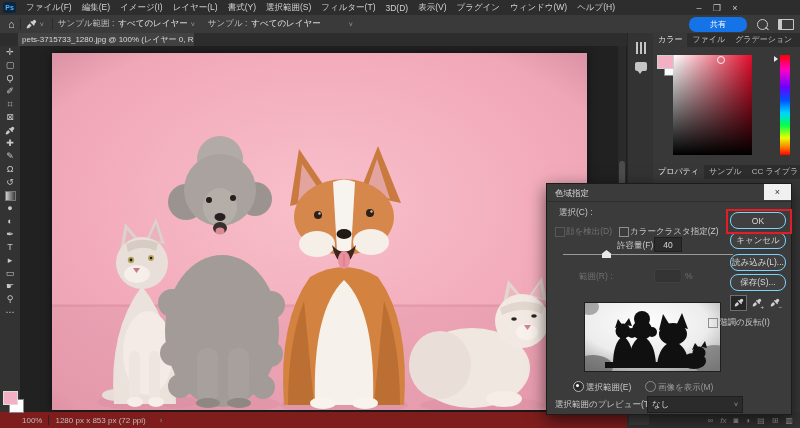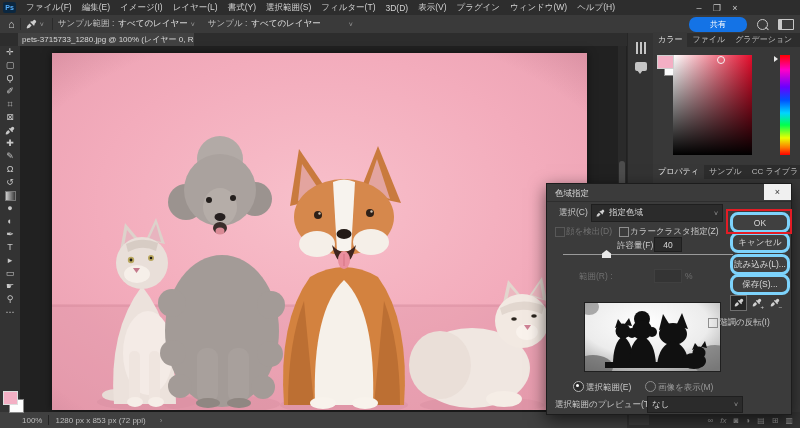--- a/index.html
+++ b/index.html
@@ -65,35 +65,35 @@
           box-shadow:0 5px 16px rgba(0,0,0,.6);z-index:10;}
   #dlg-title{left:8px;top:4px;font-size:8.5px;color:#d8d8d8;}
   #dlg-close{left:217px;top:0;width:27px;height:16px;background:#f0f0f0;color:#333;display:flex;align-items:center;justify-content:center;font-size:9px;}
   #dlg-titlebar-line{left:0;top:17px;width:244px;height:1px;background:#2e2e2e;}
   .dlg-label{font-size:8.5px;color:#c9c9c9;white-space:nowrap;}
   .dlg-label.disabled{color:#707070;}
   .dlg-input{background:#2b2b2b;border:1px solid #1f1f1f;color:#d8d8d8;font-size:8.5px;display:flex;align-items:center;}
   .dlg-input.disabled{background:#343434;border-color:#404040;color:#6b6b6b;}
   .checkbox{width:8px;height:8px;border:1px solid #8f8f8f;background:transparent;}
   .checkbox.disabled{border-color:#585858;}
-  .pill-btn{left:183px;width:54px;height:15px;border:3px solid #7dd3fc;border-radius:8px;background:#404040;
+  .pill-btn{left:183px;width:54px;height:15px;border:1px solid #7dd3fc;border-radius:8px;background:#404040;
             color:#d8d8d8;font-size:8.5px;display:flex;align-items:center;justify-content:center;white-space:nowrap;}
   #annotation-red{left:179px;top:25px;width:62px;height:21px;border:2px solid #e31c25;z-index:3;}
   .dlg-dropper{width:15px;height:14px;display:flex;align-items:center;justify-content:center;border:1px solid transparent;}
   .dlg-dropper.active{background:#262626;border-color:#6f6f6f;}
   .dlg-dropper svg{width:10px;height:10px;fill:#d0d0d0;}
   .dropper-sign{position:absolute;right:0;bottom:0;font-size:6px;color:#d0d0d0;line-height:5px;}
   .radio{width:9px;height:9px;border:1px solid #b5b5b5;border-radius:50%;background:#2b2b2b;}
   .radio .dot{position:absolute;left:2px;top:2px;width:3px;height:3px;border-radius:50%;background:#fff;}
   #slider-track{left:16px;top:70px;width:170px;height:1px;background:#9a9a9a;}
   #slider-thumb{left:55px;top:66px;width:9px;height:8px;background:#e8e8e8;
                 clip-path:polygon(50% 0,100% 45%,100% 100%,0 100%,0 45%);}
   #mask-preview{left:37px;top:118px;width:135px;height:68px;border:1px solid #1f1f1f;}
   
-  #statusbar{left:0;top:412px;width:627px;height:16px;background:#404040;display:flex;align-items:center;font-size:8px;color:#bdbdbd;}
+  #statusbar{left:0;top:412px;width:627px;height:16px;background:#7f1d1d;display:flex;align-items:center;font-size:8px;color:#bdbdbd;}
   #statusbar .sdiv{width:1px;height:10px;background:#242424;margin:0 6px;}
   #bottom-right-bar{left:627px;top:412px;width:173px;height:16px;background:#333333;display:flex;align-items:center;justify-content:flex-end;}
   #scroll-chip{position:absolute;left:2px;top:3px;width:20px;height:10px;background:#3f3f3f;}
   .lyr-icon{color:#9f9f9f;font-size:8px;margin-right:7px;}
 </style>
 </head>
 <body>
 
 <div id="app">
 
@@ -333,27 +333,20 @@
     </div>
     <div class="abs" style="left:0;top:147px;width:147px;height:232px;background:#383838;"></div>
   </div>
 
   <div id="dialog" class="abs">
     <span id="dlg-title" class="abs dlg-label">色域指定</span>
     <div id="dlg-close" class="abs">×</div>
     <div id="dlg-titlebar-line" class="abs"></div>
 
     <span class="abs dlg-label" style="left:12px;top:23px;">選択(C) :</span>
-    <div class="abs dlg-input" style="left:44px;top:20px;width:122px;height:16px;padding:0 4px;">
-      <svg style="width:9px;height:9px;fill:#cfcfcf;margin-right:4px;" viewBox="0 0 12 12">
-          <path d="M10.5 1.5a1.8 1.8 0 0 0-2.6 0L6.4 3 5.7 2.3 4.6 3.4l4 4 1.1-1.1-.7-.7 1.5-1.5a1.8 1.8 0 0 0 0-2.6zM3.9 4.9L1.5 7.3c-.3.3-.4.7-.3 1l-.5 1.4.6.6 1.4-.5c.3.1.7 0 1-.3l2.4-2.4-2.2-2.2z"></path>
-        </svg>
-      <span>指定色域</span>
-      <span style="margin-left:auto;color:#9a9a9a;font-size:7px;">˅</span>
-    </div>
 
     <div class="abs checkbox disabled" style="left:8px;top:43px;"></div>
     <span class="abs dlg-label disabled" style="left:19px;top:42px;">顔を検出(D)</span>
     <div class="abs checkbox" style="left:72px;top:43px;"></div>
     <span class="abs dlg-label" style="left:83px;top:42px;text-align:center;">カラークラスタ指定(Z)</span>
 
     <span class="abs dlg-label" style="left:32px;top:56px;margin-left:38px;">許容量(F) :</span>
     <div class="abs dlg-input" style="left:107px;top:53px;width:26px;height:13px;justify-content:center;">40</div>
     <div id="slider-track" class="abs"></div>
     <div id="slider-thumb" class="abs"></div>

